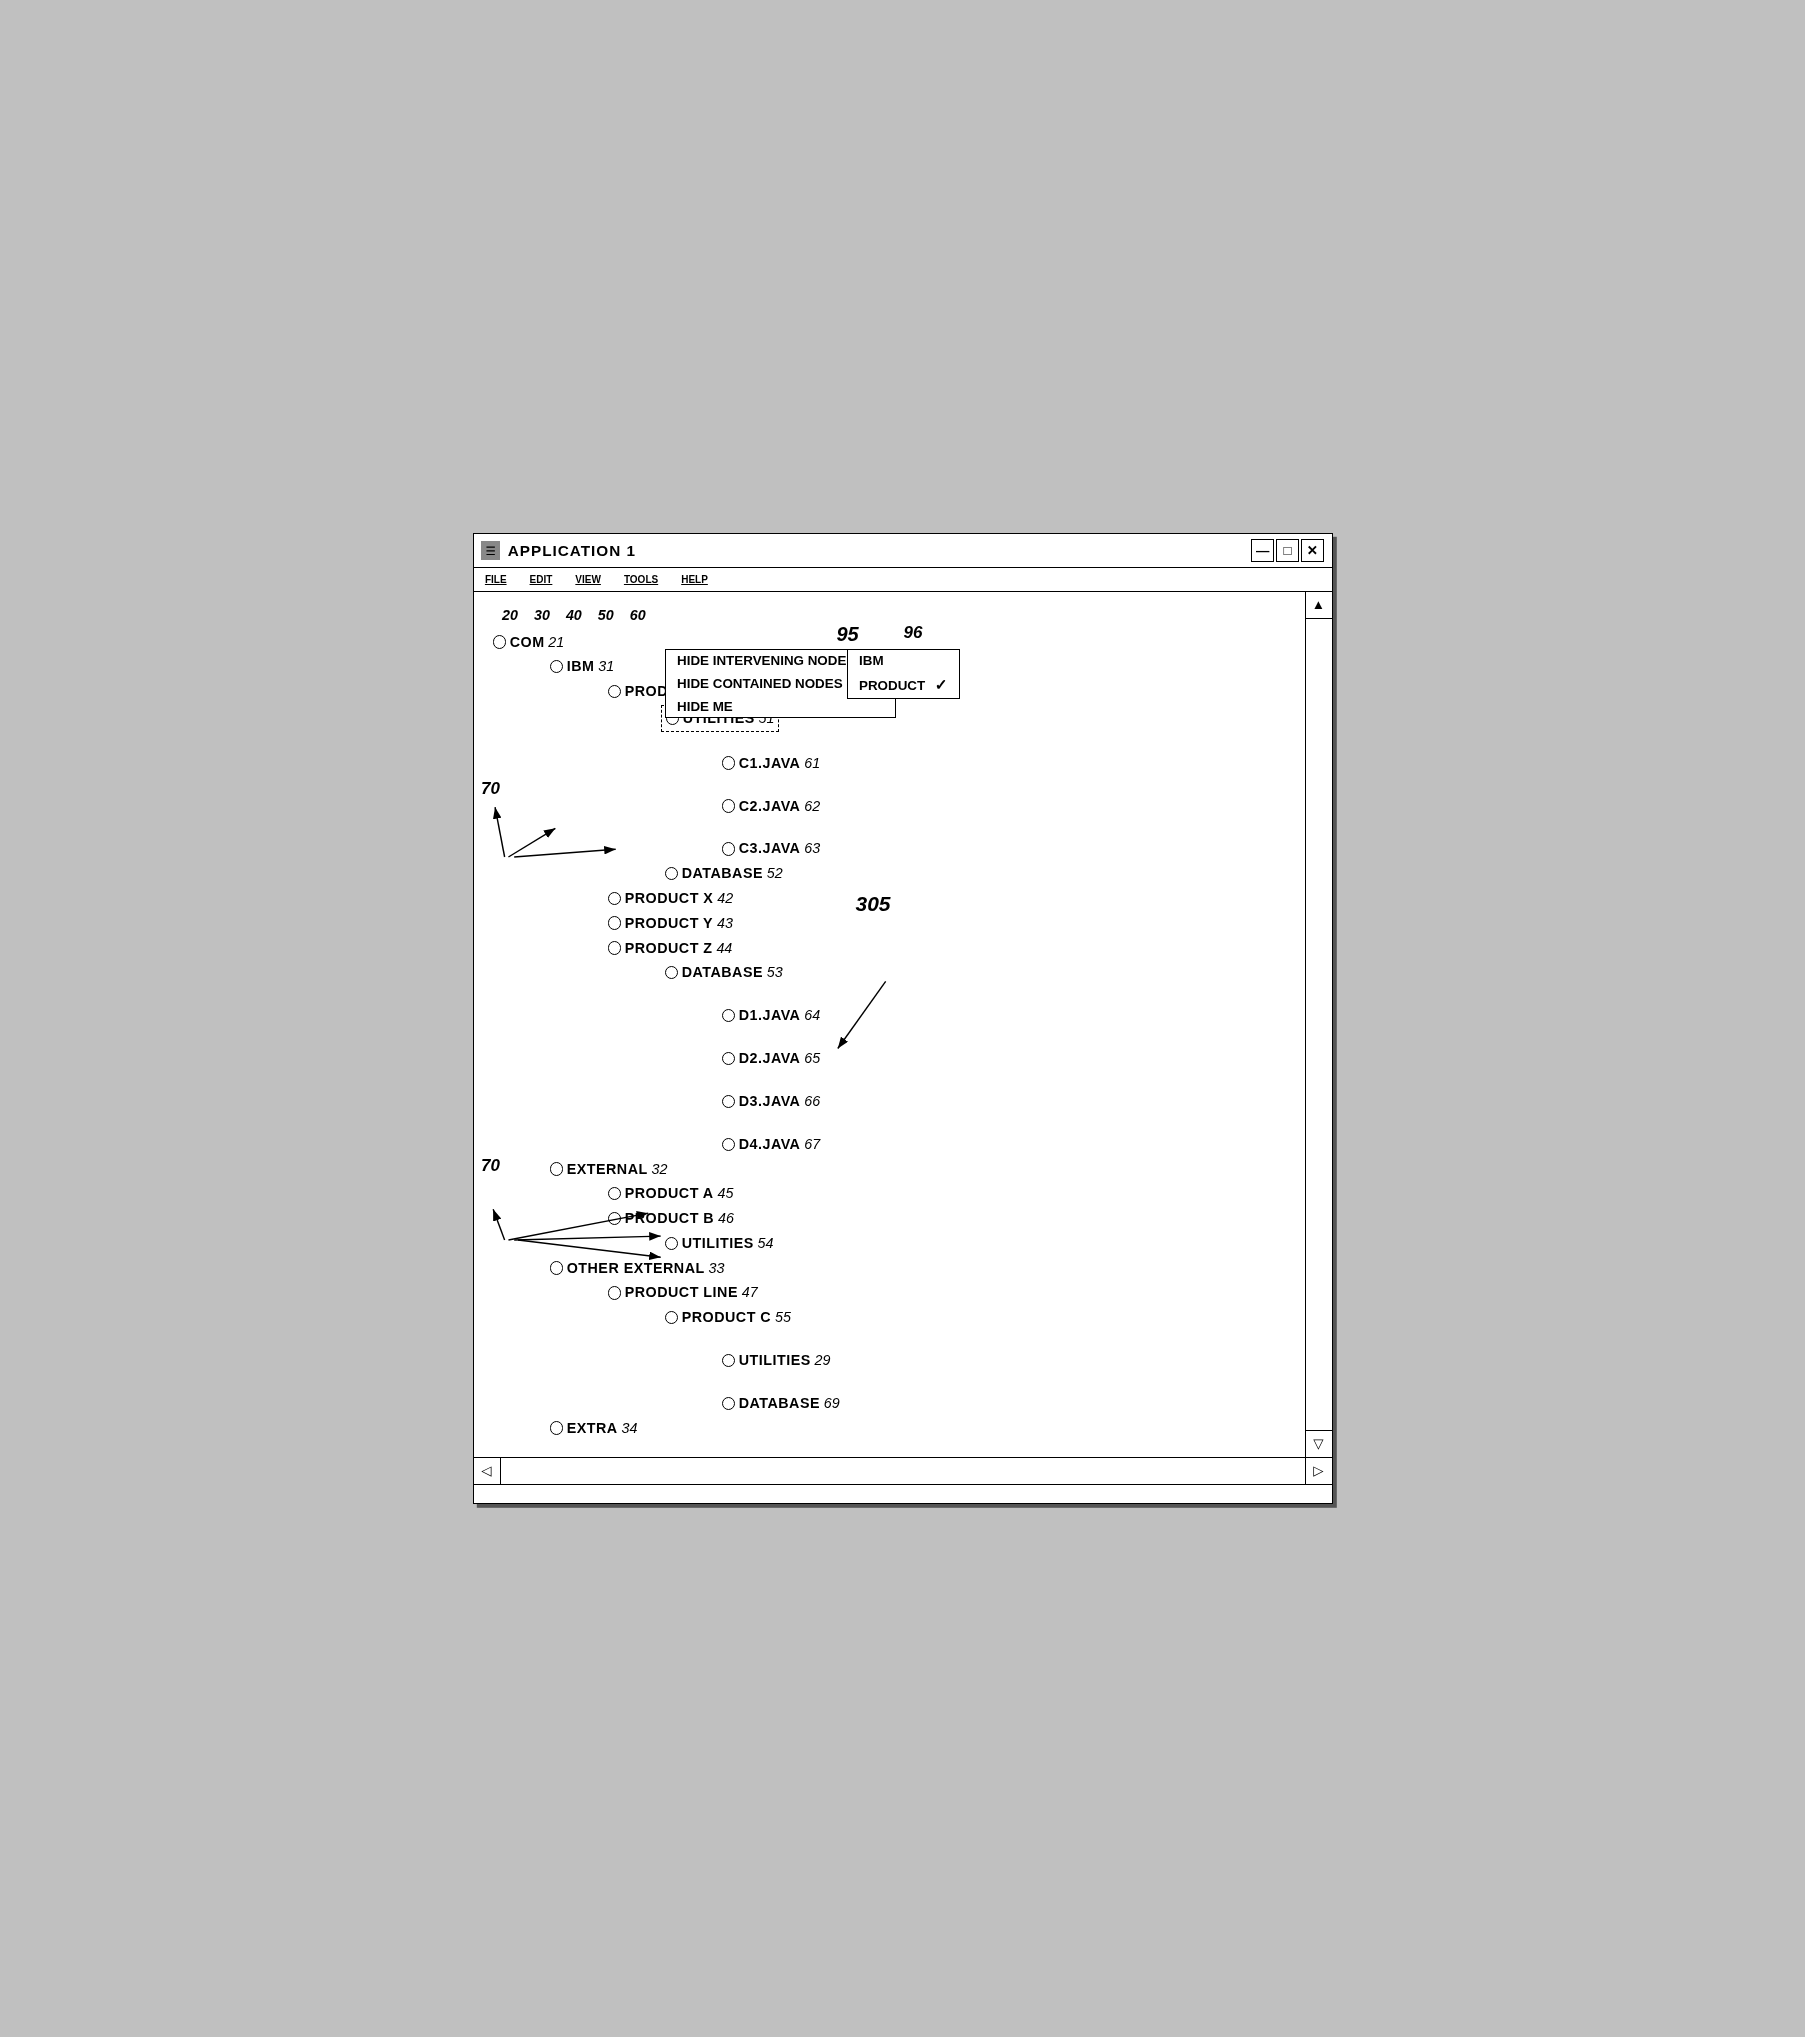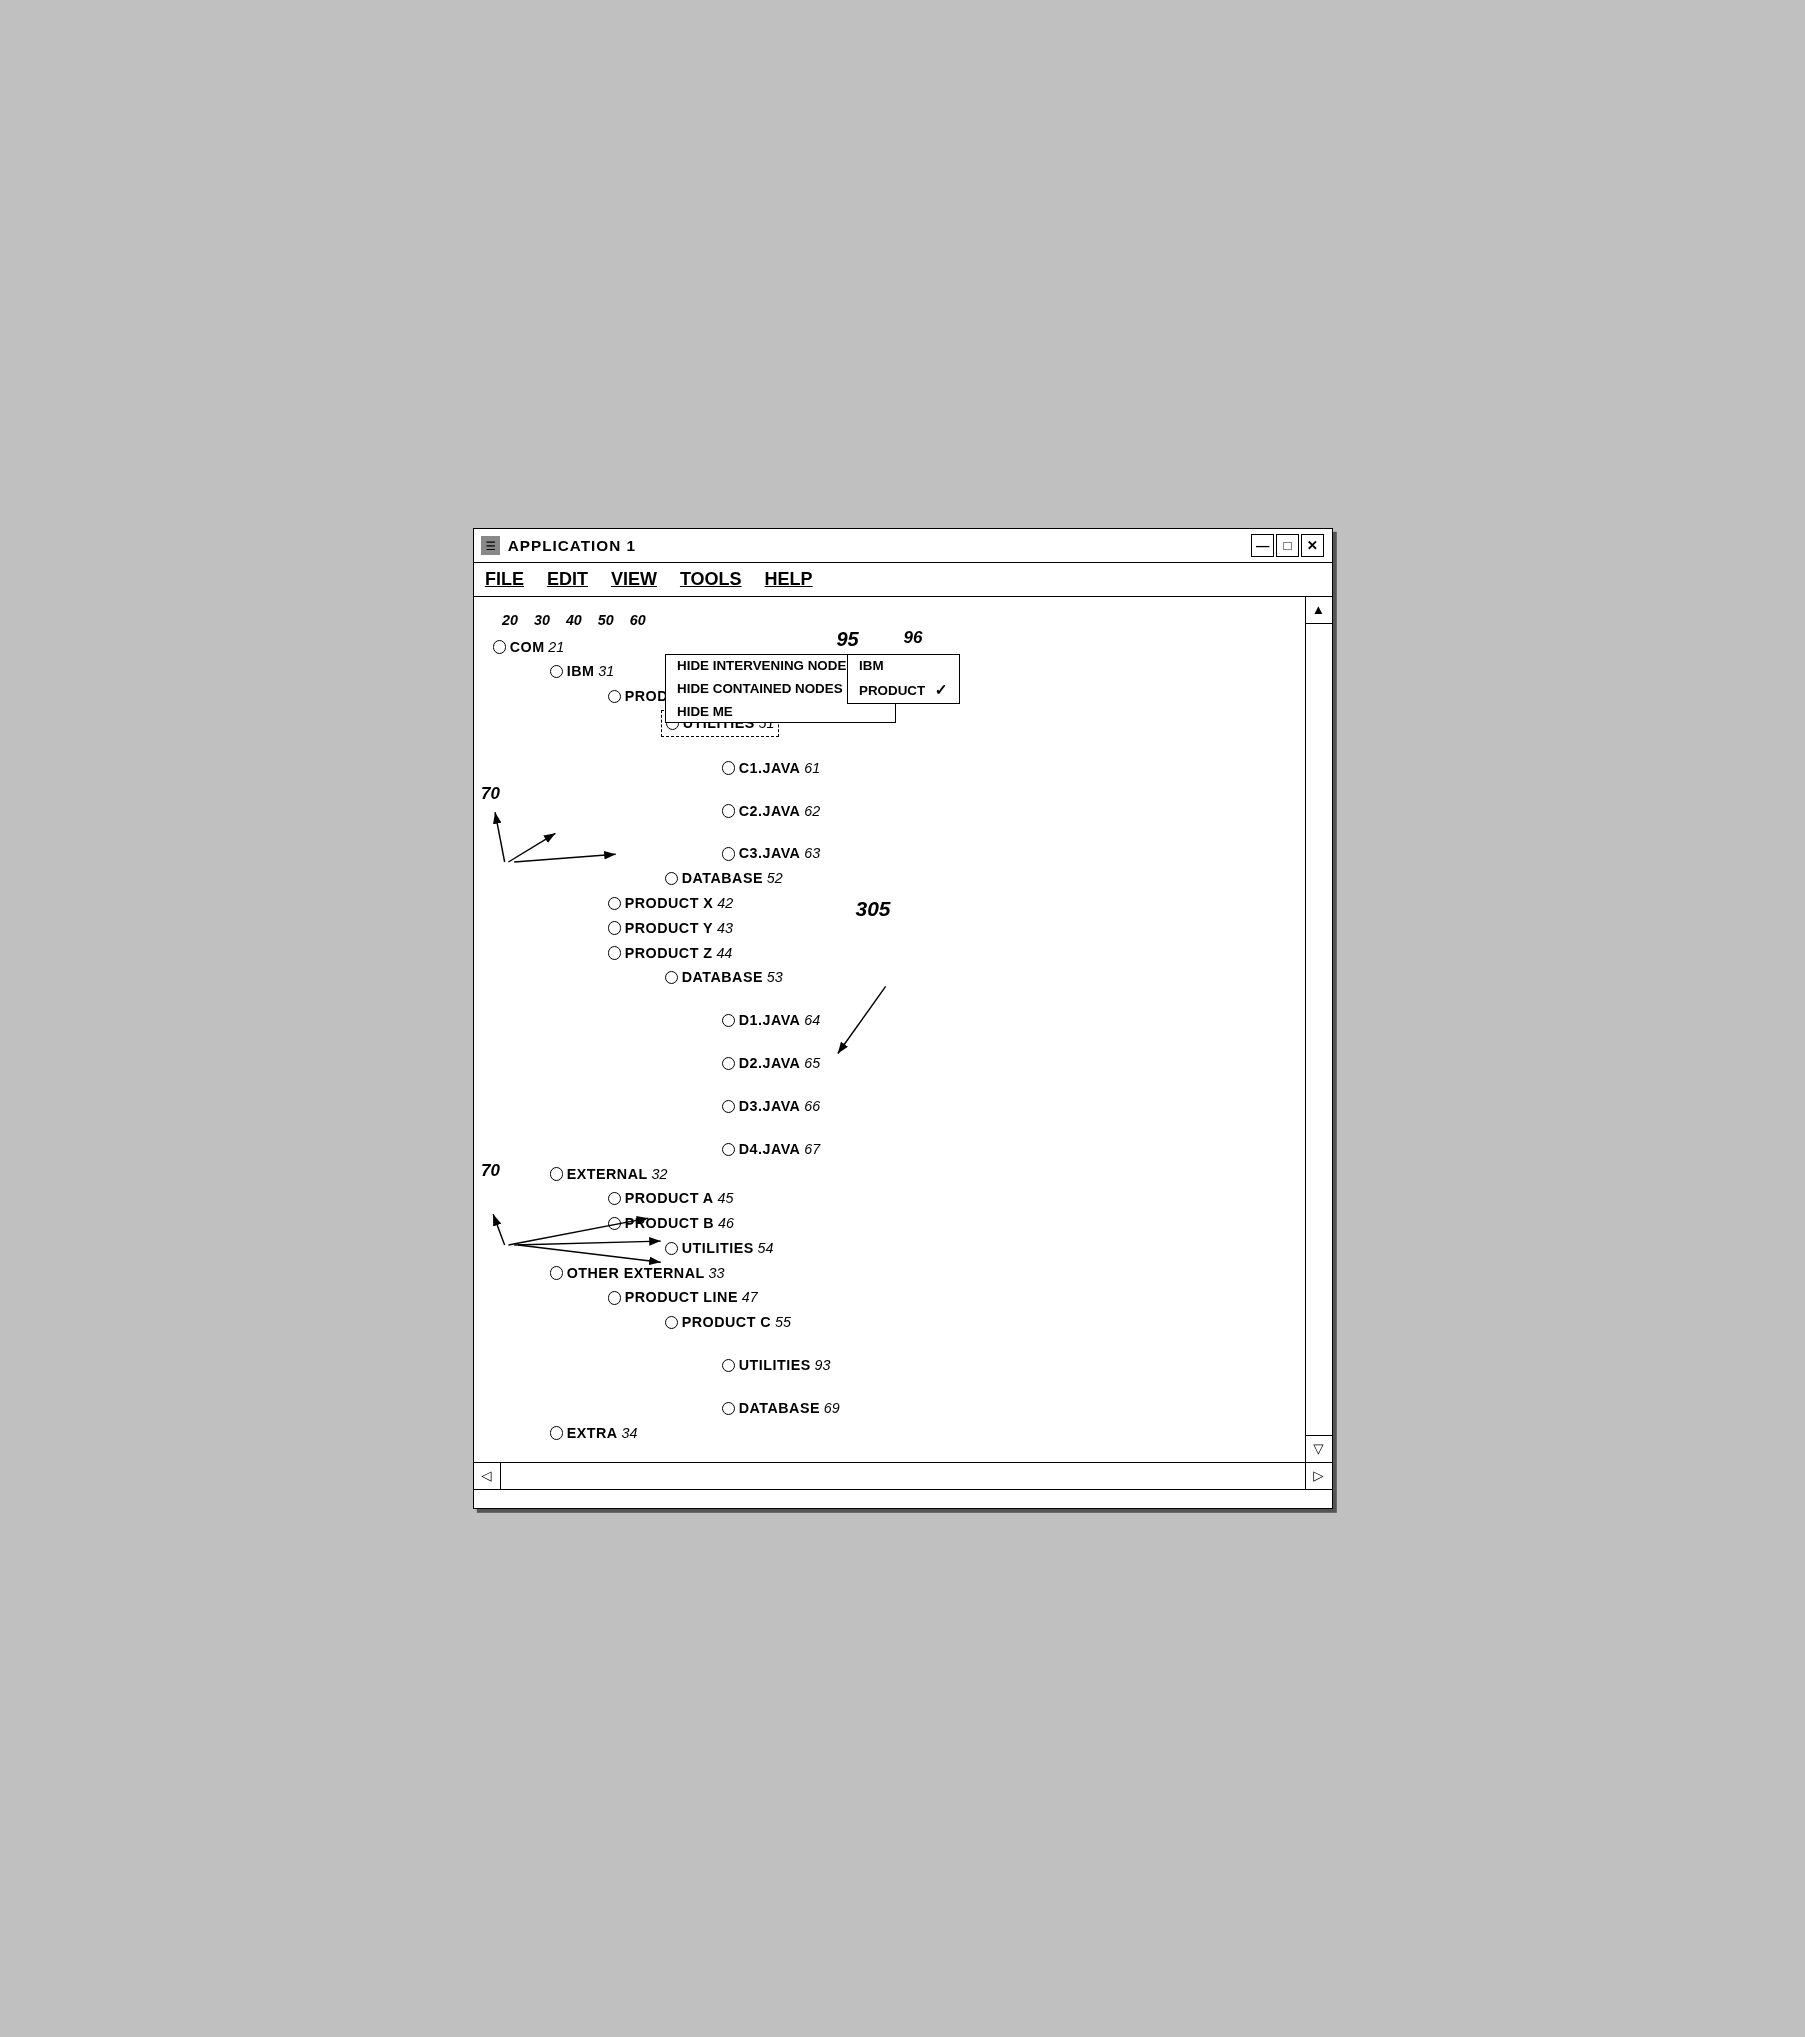--- a/index.html
+++ b/index.html
@@ -76,21 +76,21 @@
 
     .menu-bar {
       display: flex;
       gap: 0;
       border-bottom: 1.9px solid #000;
       padding: 3.8px 7.6px;
       background: #fff;
     }
 
     .menu-item {
-      font-size: 18px;
+      font-size: 10px;
       font-weight: bold;
       padding: 1.9px 11.5px;
       cursor: pointer;
       text-decoration: underline;
       font-family: Arial, sans-serif;
     }
 
     .menu-item:first-child {
       padding-left: 3.8px;
     }
@@ -565,21 +565,21 @@
 
         <div class="tree-node indent-3">
           <span class="node-circle"></span>
           <span class="node-label">PRODUCT C</span>
           <span class="node-id">55</span>
         </div>
 
         <div class="tree-node indent-4">
           <span class="node-circle"></span>
           <span class="node-label">UTILITIES</span>
-          <span class="node-id">93</span>
+          <span class="node-id">29</span>
         </div>
 
         <div class="tree-node indent-4">
           <span class="node-circle"></span>
           <span class="node-label">DATABASE</span>
           <span class="node-id">69</span>
         </div>
 
         <div class="tree-node indent-1">
           <span class="node-circle"></span>

